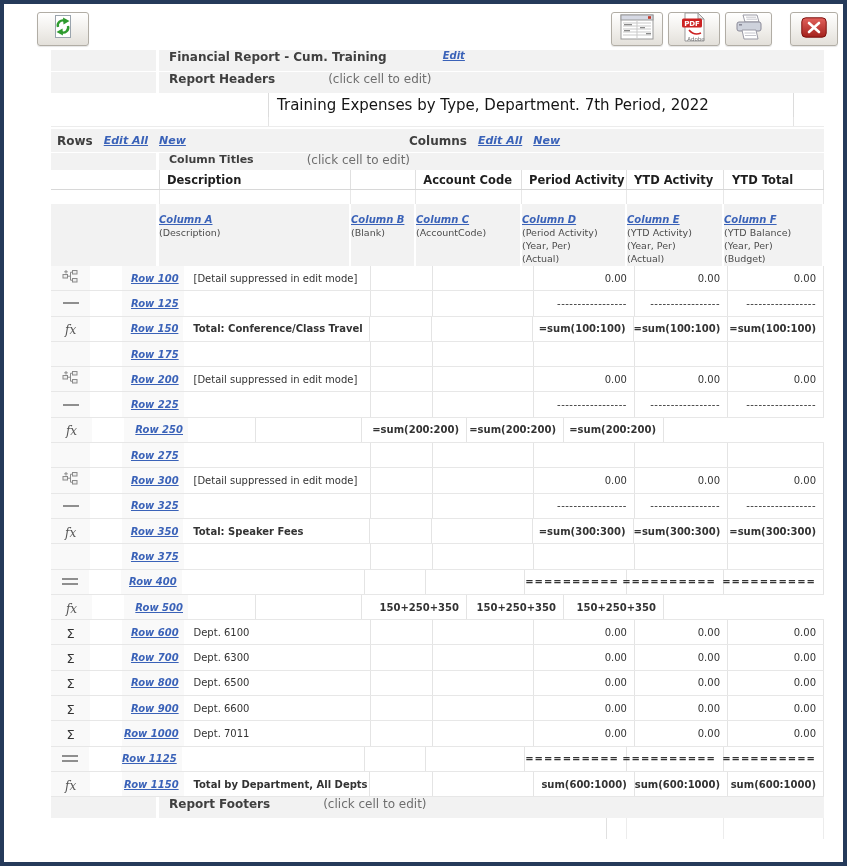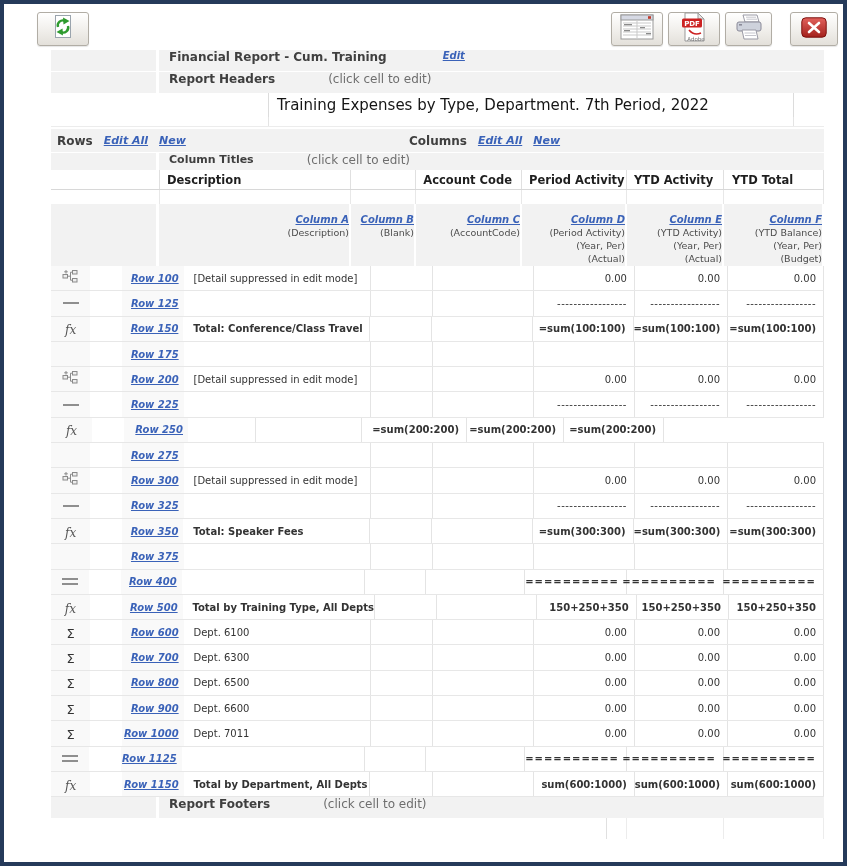--- a/index.html
+++ b/index.html
@@ -57,21 +57,21 @@
   .colhdr .cF { width:100px; padding-left:8px; }
   .thin2 { height:14px; }
   .thin2 .cA { width:192px; border-left:1px solid #e8e8e8; }
   .thin2 .cB { width:65px; } .thin2 .cC { width:106px; }
   .thin2 .cD { width:105px; } .thin2 .cE { width:97px; } .thin2 .cF { width:100px; }
   
   .cdefs { height:62px; display:flex; }
   .cdefs .gut { background:#f2f2f2; }
   .cdef-cell {
     background:#f2f2f2; border-right:2px solid #ffffff;
-    text-align:right; padding-top:9px; font-size:9.5px; color:#4c4c4c; line-height:13px;
+    text-align:left; padding-top:9px; font-size:9.5px; color:#4c4c4c; line-height:13px;
   }
   .cdef-cell a { font-size:10px; }
   
   .drow { display:flex; height:25.3px; border-bottom:1px solid #e7e7e7; }
   .drow .icn { width:41px; background:#f9f9f9; display:flex; align-items:center; justify-content:center; }
   .drow .rlk { width:64px; background:#f9f9f9; display:flex; align-items:center; justify-content:flex-end; padding-right:5px;margin-left:32px; }
   .drow .rlk a { font-size:10px; }
   .drow .cell { display:flex; align-items:center; font-size:10px; color:#333; }
   .drow .desc { width:192px; padding-left:7px; border-right:1px solid #e4e4e4; white-space:nowrap; }
   .drow .cb { width:65px; border-right:1px solid #e4e4e4; }
@@ -486,21 +486,20 @@
           <div class="cell val clickable vF v-equals">==========</div>
         </div>
         <div class="drow">
           <div class="icn">
             <span><span class="ic-fx">fx</span></span>
           </div>
           <div class="rlk">
             <a class="lnk">Row 500</a>
           </div>
           <div class="gap"></div>
-          <div class="cell desc clickable bold">Total by Training Type, All Depts</div>
           <div class="cell cb clickable"></div>
           <div class="cell cc clickable"></div>
           <div class="cell val clickable v-formula">150+250+350</div>
           <div class="cell val clickable vE v-formula">150+250+350</div>
           <div class="cell val clickable vF v-formula">150+250+350</div>
         </div>
         <div class="drow">
           <div class="icn">
             <span><span class="ic-sigma">Σ</span></span>
           </div>

